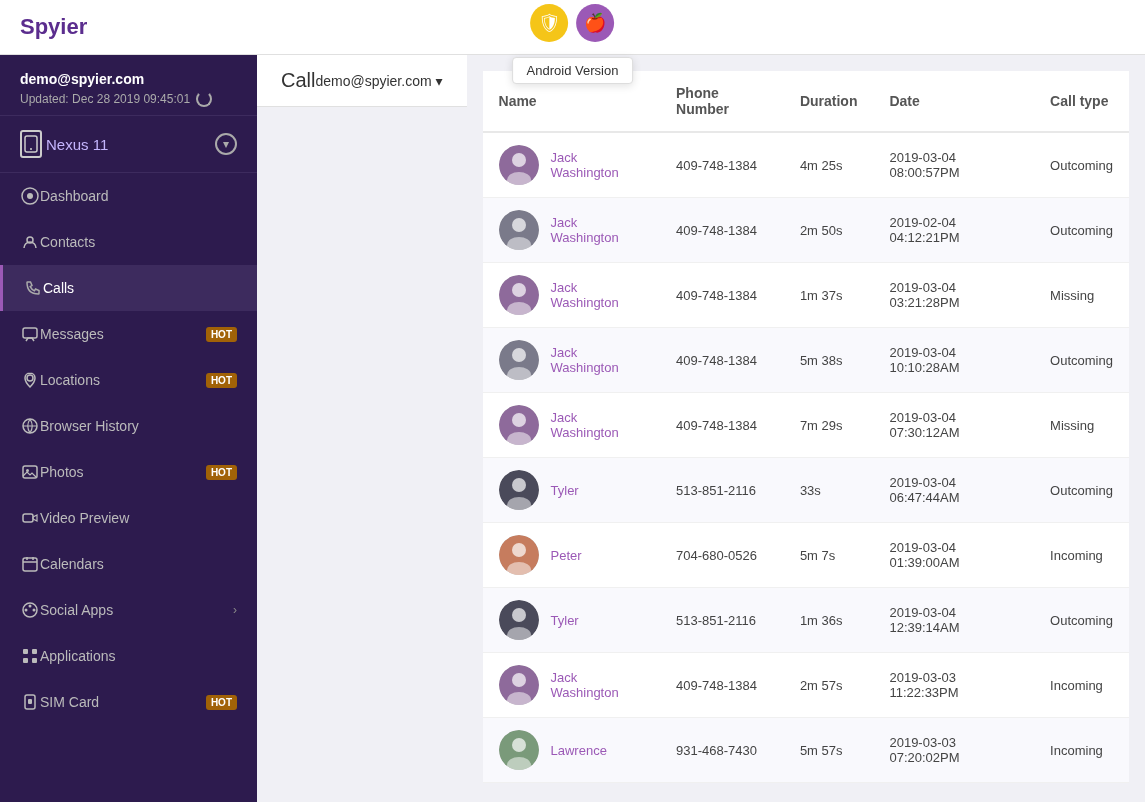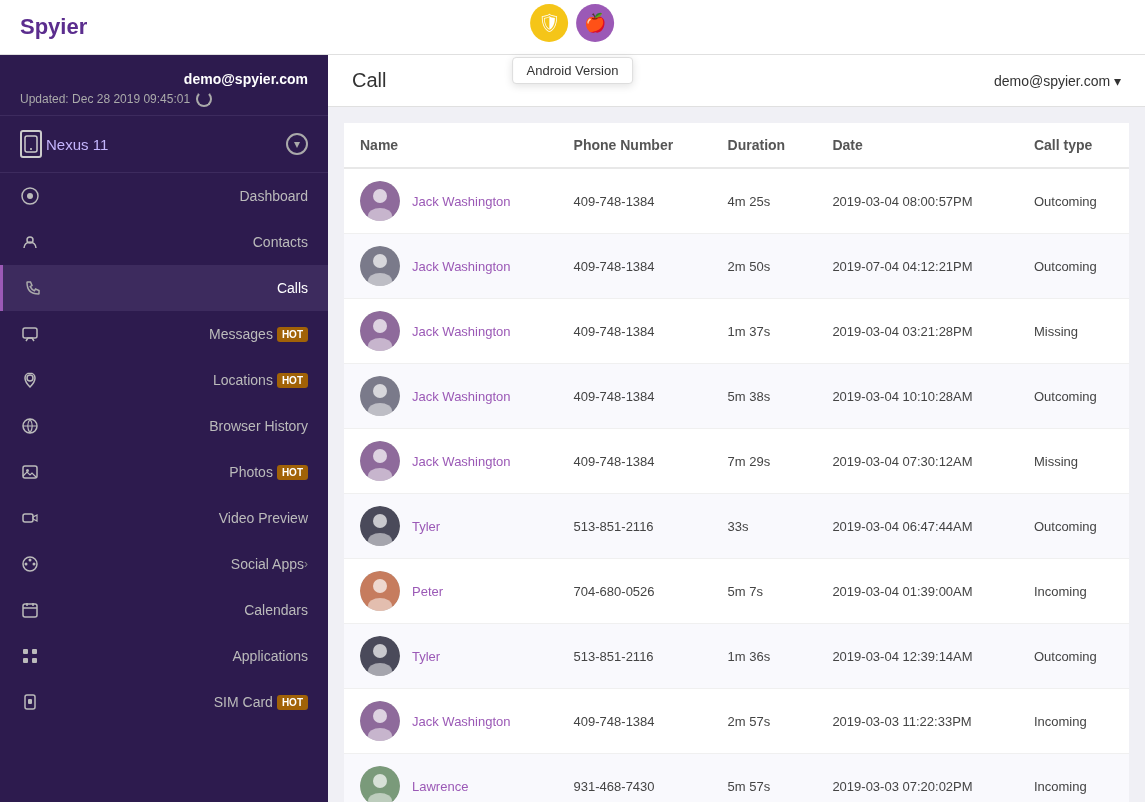--- a/index.html
+++ b/index.html
@@ -61,28 +61,27 @@
 
     
     .main-layout {
       display: flex;
       flex: 1;
       overflow: hidden;
     }
 
     
     .sidebar {
-      width: 328px;
+      width: 257px;
       background: #2d1b4e;
       color: #ccc;
       display: flex;
       flex-direction: column;
       overflow-y: auto;
       flex-shrink: 0;
-      text-align: right;
     }
     .sidebar-user {
       padding: 16px 20px 8px 20px;
       border-bottom: 1px solid #3d2b5e;
     }
     .sidebar-email {
       color: #fff;
       font-size: 14px;
       font-weight: bold;
     }
@@ -173,21 +172,21 @@
       border-radius: 3px;
       margin-left: 4px;
     }
     .nav-item-label { flex: 1; }
     .nav-arrow { color: #888; font-size: 12px; }
 
     
     .content-area {
       flex: 1;
       display: flex;
-      flex-direction: column;
+      flex-direction: row;
       overflow: hidden;
     }
     .content-header {
       background: #fff;
       padding: 0 24px;
       height: 52px;
       display: flex;
       align-items: center;
       justify-content: space-between;
       border-bottom: 1px solid #e0e0e0;
@@ -372,37 +371,37 @@
             <svg width="18" height="18" viewBox="0 0 18 18" fill="none">
               <rect x="2" y="5" width="10" height="8" rx="2" stroke="#bbb" stroke-width="1.5"></rect>
               <path d="M12 8l4-2v6l-4-2V8z" stroke="#bbb" stroke-width="1.2"></path>
             </svg>
           </span>
           <span class="nav-item-label">Video Preview</span>
         </div>
         <div class="nav-item">
           <span class="nav-icon">
             <svg width="18" height="18" viewBox="0 0 18 18" fill="none">
+              <rect x="2" y="3" width="14" height="13" rx="2" stroke="#bbb" stroke-width="1.5"></rect>
+              <path d="M2 7h14M6 2v3M12 2v3" stroke="#bbb" stroke-width="1.5"></path>
+            </svg>
+          </span>
+          <span class="nav-item-label">Calendars</span>
+        </div>
+        <div class="nav-item">
+          <span class="nav-icon">
+            <svg width="18" height="18" viewBox="0 0 18 18" fill="none">
               <circle cx="9" cy="9" r="7" stroke="#bbb" stroke-width="1.5"></circle>
               <circle cx="5" cy="9" r="1.5" fill="#bbb"></circle>
               <circle cx="9" cy="5" r="1.5" fill="#bbb"></circle>
               <circle cx="13" cy="9" r="1.5" fill="#bbb"></circle>
             </svg>
           </span>
           <span class="nav-item-label">Social Apps</span>
           <span class="nav-arrow">›</span>
-        </div>
-        <div class="nav-item">
-          <span class="nav-icon">
-            <svg width="18" height="18" viewBox="0 0 18 18" fill="none">
-              <rect x="2" y="3" width="14" height="13" rx="2" stroke="#bbb" stroke-width="1.5"></rect>
-              <path d="M2 7h14M6 2v3M12 2v3" stroke="#bbb" stroke-width="1.5"></path>
-            </svg>
-          </span>
-          <span class="nav-item-label">Calendars</span>
         </div>
         <div class="nav-item">
           <span class="nav-icon">
             <svg width="18" height="18" viewBox="0 0 18 18" fill="none">
               <rect x="2" y="2" width="5" height="5" rx="1" fill="#bbb"></rect>
               <rect x="11" y="2" width="5" height="5" rx="1" fill="#bbb"></rect>
               <rect x="2" y="11" width="5" height="5" rx="1" fill="#bbb"></rect>
               <rect x="11" y="11" width="5" height="5" rx="1" fill="#bbb"></rect>
             </svg>
           </span>
@@ -465,21 +464,21 @@
     <circle cx="20" cy="20" r="20" fill="#7a7a8a"></circle>
     <circle cx="20" cy="15" r="7" fill="rgba(255,255,255,0.7)"></circle>
     <ellipse cx="20" cy="35" rx="12" ry="8" fill="rgba(255,255,255,0.5)"></ellipse>
   </svg>
                   </div>
                   <span class="contact-name">Jack Washington</span>
                 </div>
               </td>
               <td>409-748-1384</td>
               <td>2m 50s</td>
-              <td>2019-07-04 04:12:21PM</td>
+              <td>2019-02-04 04:12:21PM</td>
               <td>Outcoming</td>
             </tr>
             <tr>
               <td>
                 <div class="name-cell">
                   <div class="avatar">
                     <svg width="40" height="40" viewBox="0 0 40 40">
     <circle cx="20" cy="20" r="20" fill="#8e6a9b"></circle>
     <circle cx="20" cy="15" r="7" fill="rgba(255,255,255,0.7)"></circle>
     <ellipse cx="20" cy="35" rx="12" ry="8" fill="rgba(255,255,255,0.5)"></ellipse>

